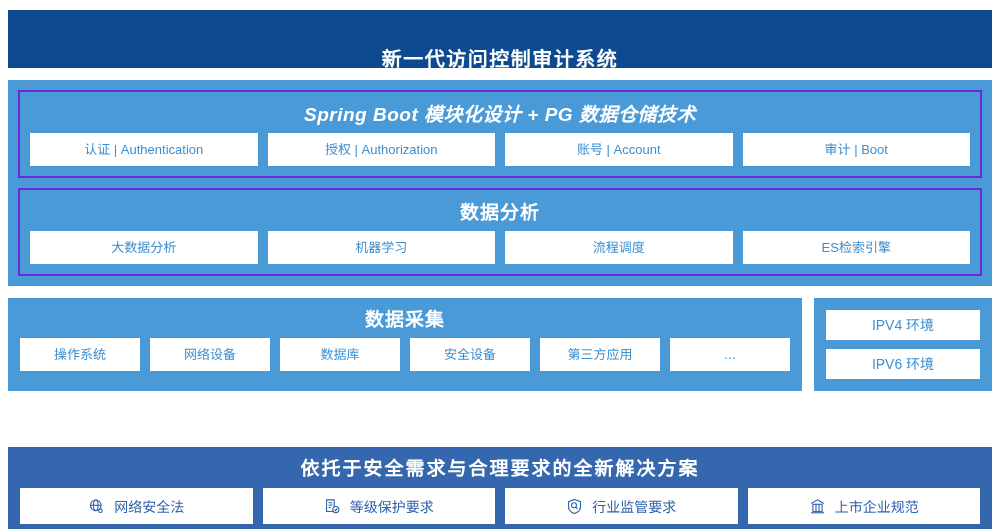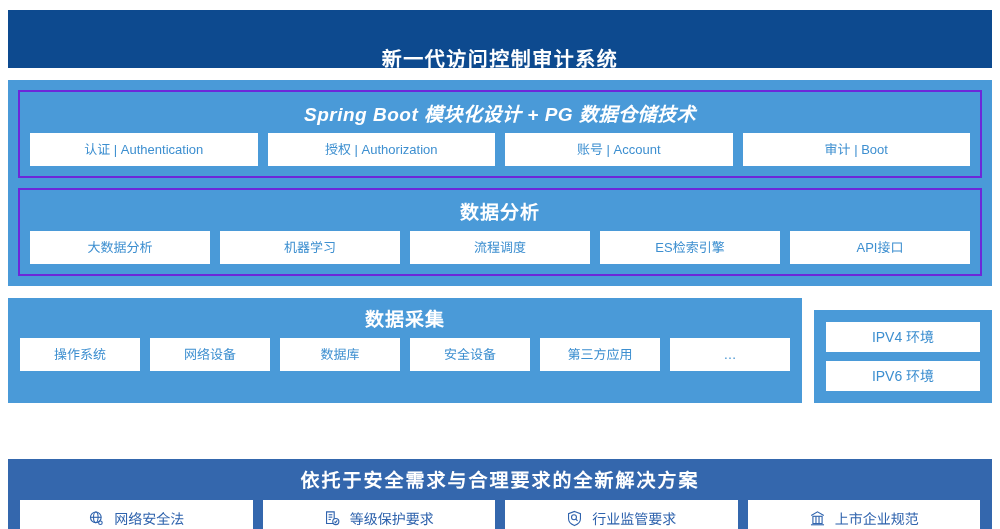--- a/index.html
+++ b/index.html
@@ -104,21 +104,20 @@
   .ipv-slab {
     background: #4a9ad8;
     width: 178px;
     flex: none;
     box-sizing: border-box;
     padding: 12px;
     display: flex;
     flex-direction: column;
     justify-content: center;
     gap: 9px;
-    margin-top: 12px;
   }
   .ipv-chip {
     background: #ffffff;
     color: #3d8fd0;
     font-size: 14px;
     height: 30px;
     line-height: 30px;
     text-align: center;
   }
 
@@ -177,21 +176,20 @@
       </div>
     </div>
 
     <div class="panel-bordered">
       <div class="panel-title">数据分析</div>
       <div class="chip-row">
         <div class="chip">大数据分析</div>
         <div class="chip">机器学习</div>
         <div class="chip">流程调度</div>
         <div class="chip">ES检索引擎</div>
-        <div class="chip">API接口</div>
       </div>
     </div>
 
   </div>
 
   <div class="gap-12"></div>
 
   <div class="mid-row">
 
     <div class="collect-slab">

